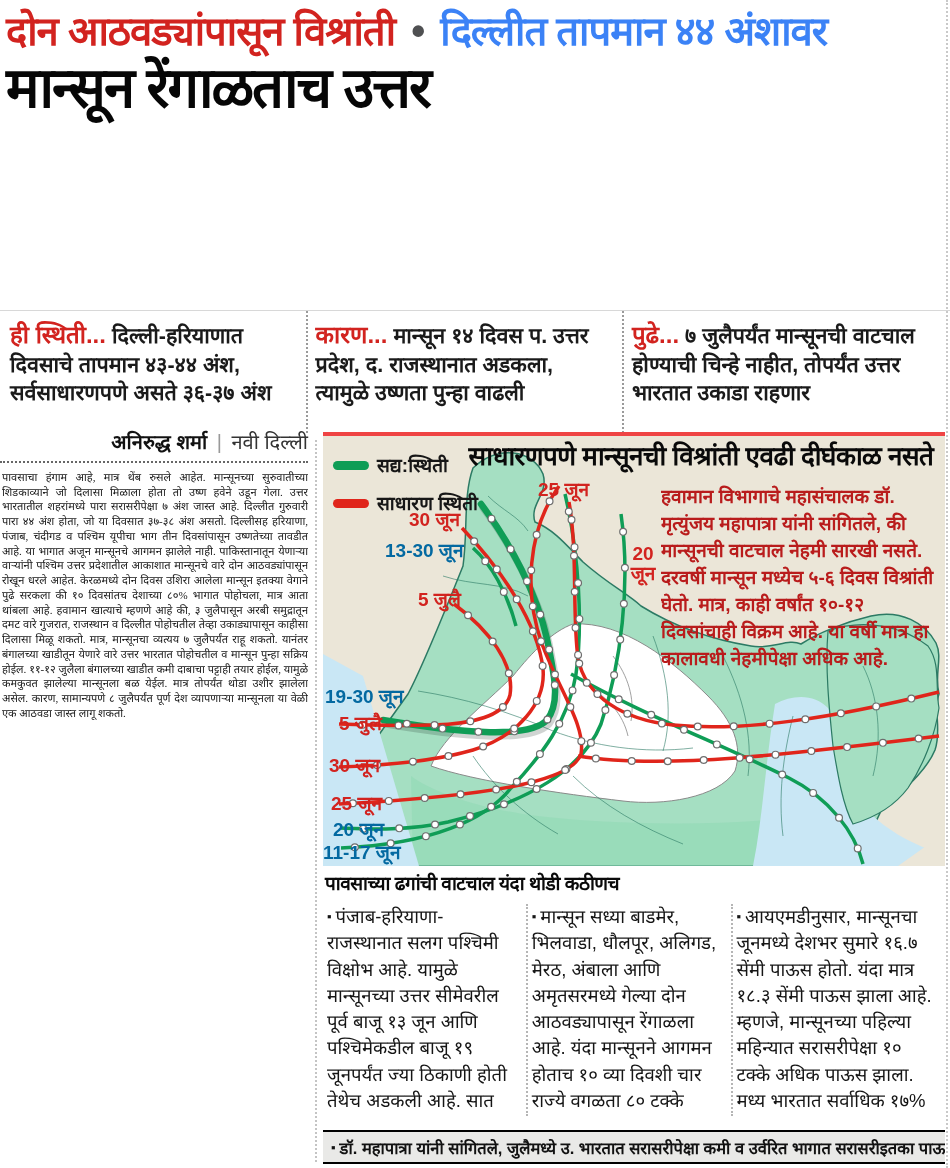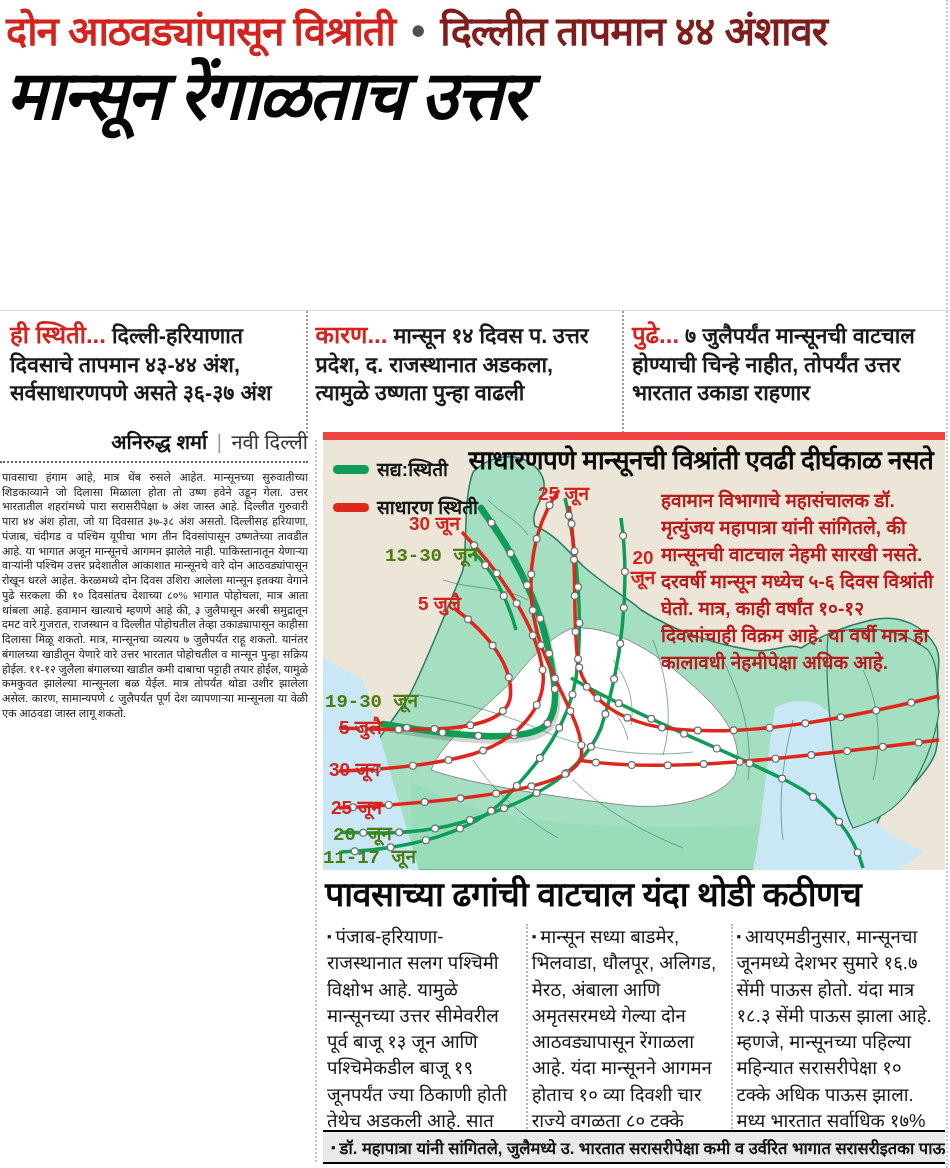--- a/index.html
+++ b/index.html
@@ -7,25 +7,25 @@
     width:950px;height:1168px;position:relative;background:#ffffff;
     font-family:"Liberation Sans",sans-serif;color:#111;overflow:hidden;
   }
   .page-right-edge{position:absolute;right:2px;top:0;height:1168px;border-right:2px dotted #c9c9c9;}
 
   
   .kicker{position:absolute;left:6px;top:2px;width:940px;font-size:40px;font-weight:bold;
     letter-spacing:-1px;white-space:nowrap;}
   .kicker .hl{color:#d2231f;}
   .kicker .dot{color:#4f5052;padding:0 6px;}
-  .kicker .rest{color:#7f1d1d;}
-
-  
-  .headline{position:absolute;left:6px;top:54px;width:940px;font-size:68px;font-weight:bold;
-    line-height:1.22;letter-spacing:-2px;color:#060606;font-style:italic;}
+  .kicker .rest{color:#3b82f6;}
+
+  
+  .headline{position:absolute;left:6px;top:54px;width:940px;font-size:56px;font-weight:bold;
+    line-height:1.22;letter-spacing:-2px;color:#060606;}
 
   
   .summary-row{position:absolute;left:0;top:310px;width:950px;height:122px;display:flex;
     border-top:1px solid #d8d8d8;}
   .summary-cell{padding:8px 10px 0 8px;font-size:21.5px;font-weight:bold;line-height:1.32;
     color:#1a1a1a;overflow:hidden;}
   .summary-cell .lab{color:#d2231f;font-size:24px;}
   .sc1{width:292px;padding-left:10px;}
   .sc2{width:303px;border-left:2px dotted #9a9a9a;}
   .sc3{width:315px;border-left:2px dotted #9a9a9a;}
@@ -36,47 +36,47 @@
   .byline .auth{font-weight:bold;color:#111;}
   .byline .sep{color:#999;padding:0 4px;}
   .byline .loc{color:#333;}
   .article-body{position:absolute;left:2px;top:470px;width:306px;height:682px;overflow:hidden;
     font-family:"Liberation Serif",serif;font-size:11px;line-height:1.34;text-align:justify;
     color:#151515;}
   .vsep{position:absolute;left:315px;top:440px;height:722px;border-left:2px dotted #c4c4c4;}
 
   
   .map-box{position:absolute;left:323px;top:432px;width:622px;height:430px;background:#ebe6d8;
-    border-top:8px solid #ef4444;}
+    border-top:4px solid #ef4444;}
   .map-box svg{position:absolute;left:0;top:0;}
   .map-title{position:absolute;left:140px;right:6px;top:1px;text-align:center;font-size:26px;
     font-weight:bold;color:#090909;letter-spacing:-0.5px;}
   .legend{position:absolute;left:10px;top:16px;}
   .legend-item{display:flex;align-items:center;margin-bottom:12px;}
   .legend-swatch{width:36px;height:9px;border-radius:5px;margin-right:8px;}
   .legend-label{font-size:19px;font-weight:bold;color:#171717;}
   .map-desc{position:absolute;left:338px;top:48px;width:274px;height:192px;overflow:hidden;
     font-size:19px;font-weight:600;line-height:1.42;color:#b91c1c;}
   .map-label{position:absolute;font-size:19px;font-weight:bold;white-space:nowrap;z-index:3;}
   .map-label.red{color:#d2231f;}
-  .map-label.green{color:#4d7c0f;font-family:Liberation Mono, monospace;}
+  .map-label.green{color:#0369a1;}
   .map-label.stack{white-space:normal;width:44px;text-align:center;line-height:1.05;}
 
   .iso{fill:none;}
   .iso.red{stroke:#e0251b;stroke-width:3.5;}
   .iso.green{stroke:#0f9d56;stroke-width:3.5;}
   .iso.thick{stroke:#0f9d56;stroke-width:6.5;stroke-linecap:round;}
   .iso-shadow{fill:none;stroke:rgba(40,60,50,0.22);stroke-width:7;stroke-linecap:round;}
   .iso-dot{fill:#ffffff;stroke:#6e6e6e;stroke-width:1.2;}
   .stateline{fill:none;stroke:#2c7a64;stroke-width:1;opacity:0.6;}
   .stateline.gray{stroke:#8a8a8a;opacity:0.8;}
 
   
   .bottom{position:absolute;left:323px;top:868px;width:622px;}
-  .bottom-title{font-size:34px;font-weight:bold;color:#0a0a0a;letter-spacing:-0.5px;
+  .bottom-title{font-size:19px;font-weight:bold;color:#0a0a0a;letter-spacing:-0.5px;
     padding:2px 0 8px 2px;}
   .bottom-cols{display:flex;}
   .bottom-col{font-size:18.5px;line-height:1.42;color:#151515;font-weight:500;
     height:212px;overflow:hidden;padding:0 8px 0 4px;}
   .bc1{width:196px;}
   .bc2{width:196px;border-left:2px dotted #b5b5b5;}
   .bc3{width:206px;border-left:2px dotted #b5b5b5;}
   .sq{font-size:13px;vertical-align:2px;padding-right:4px;}
 
   

